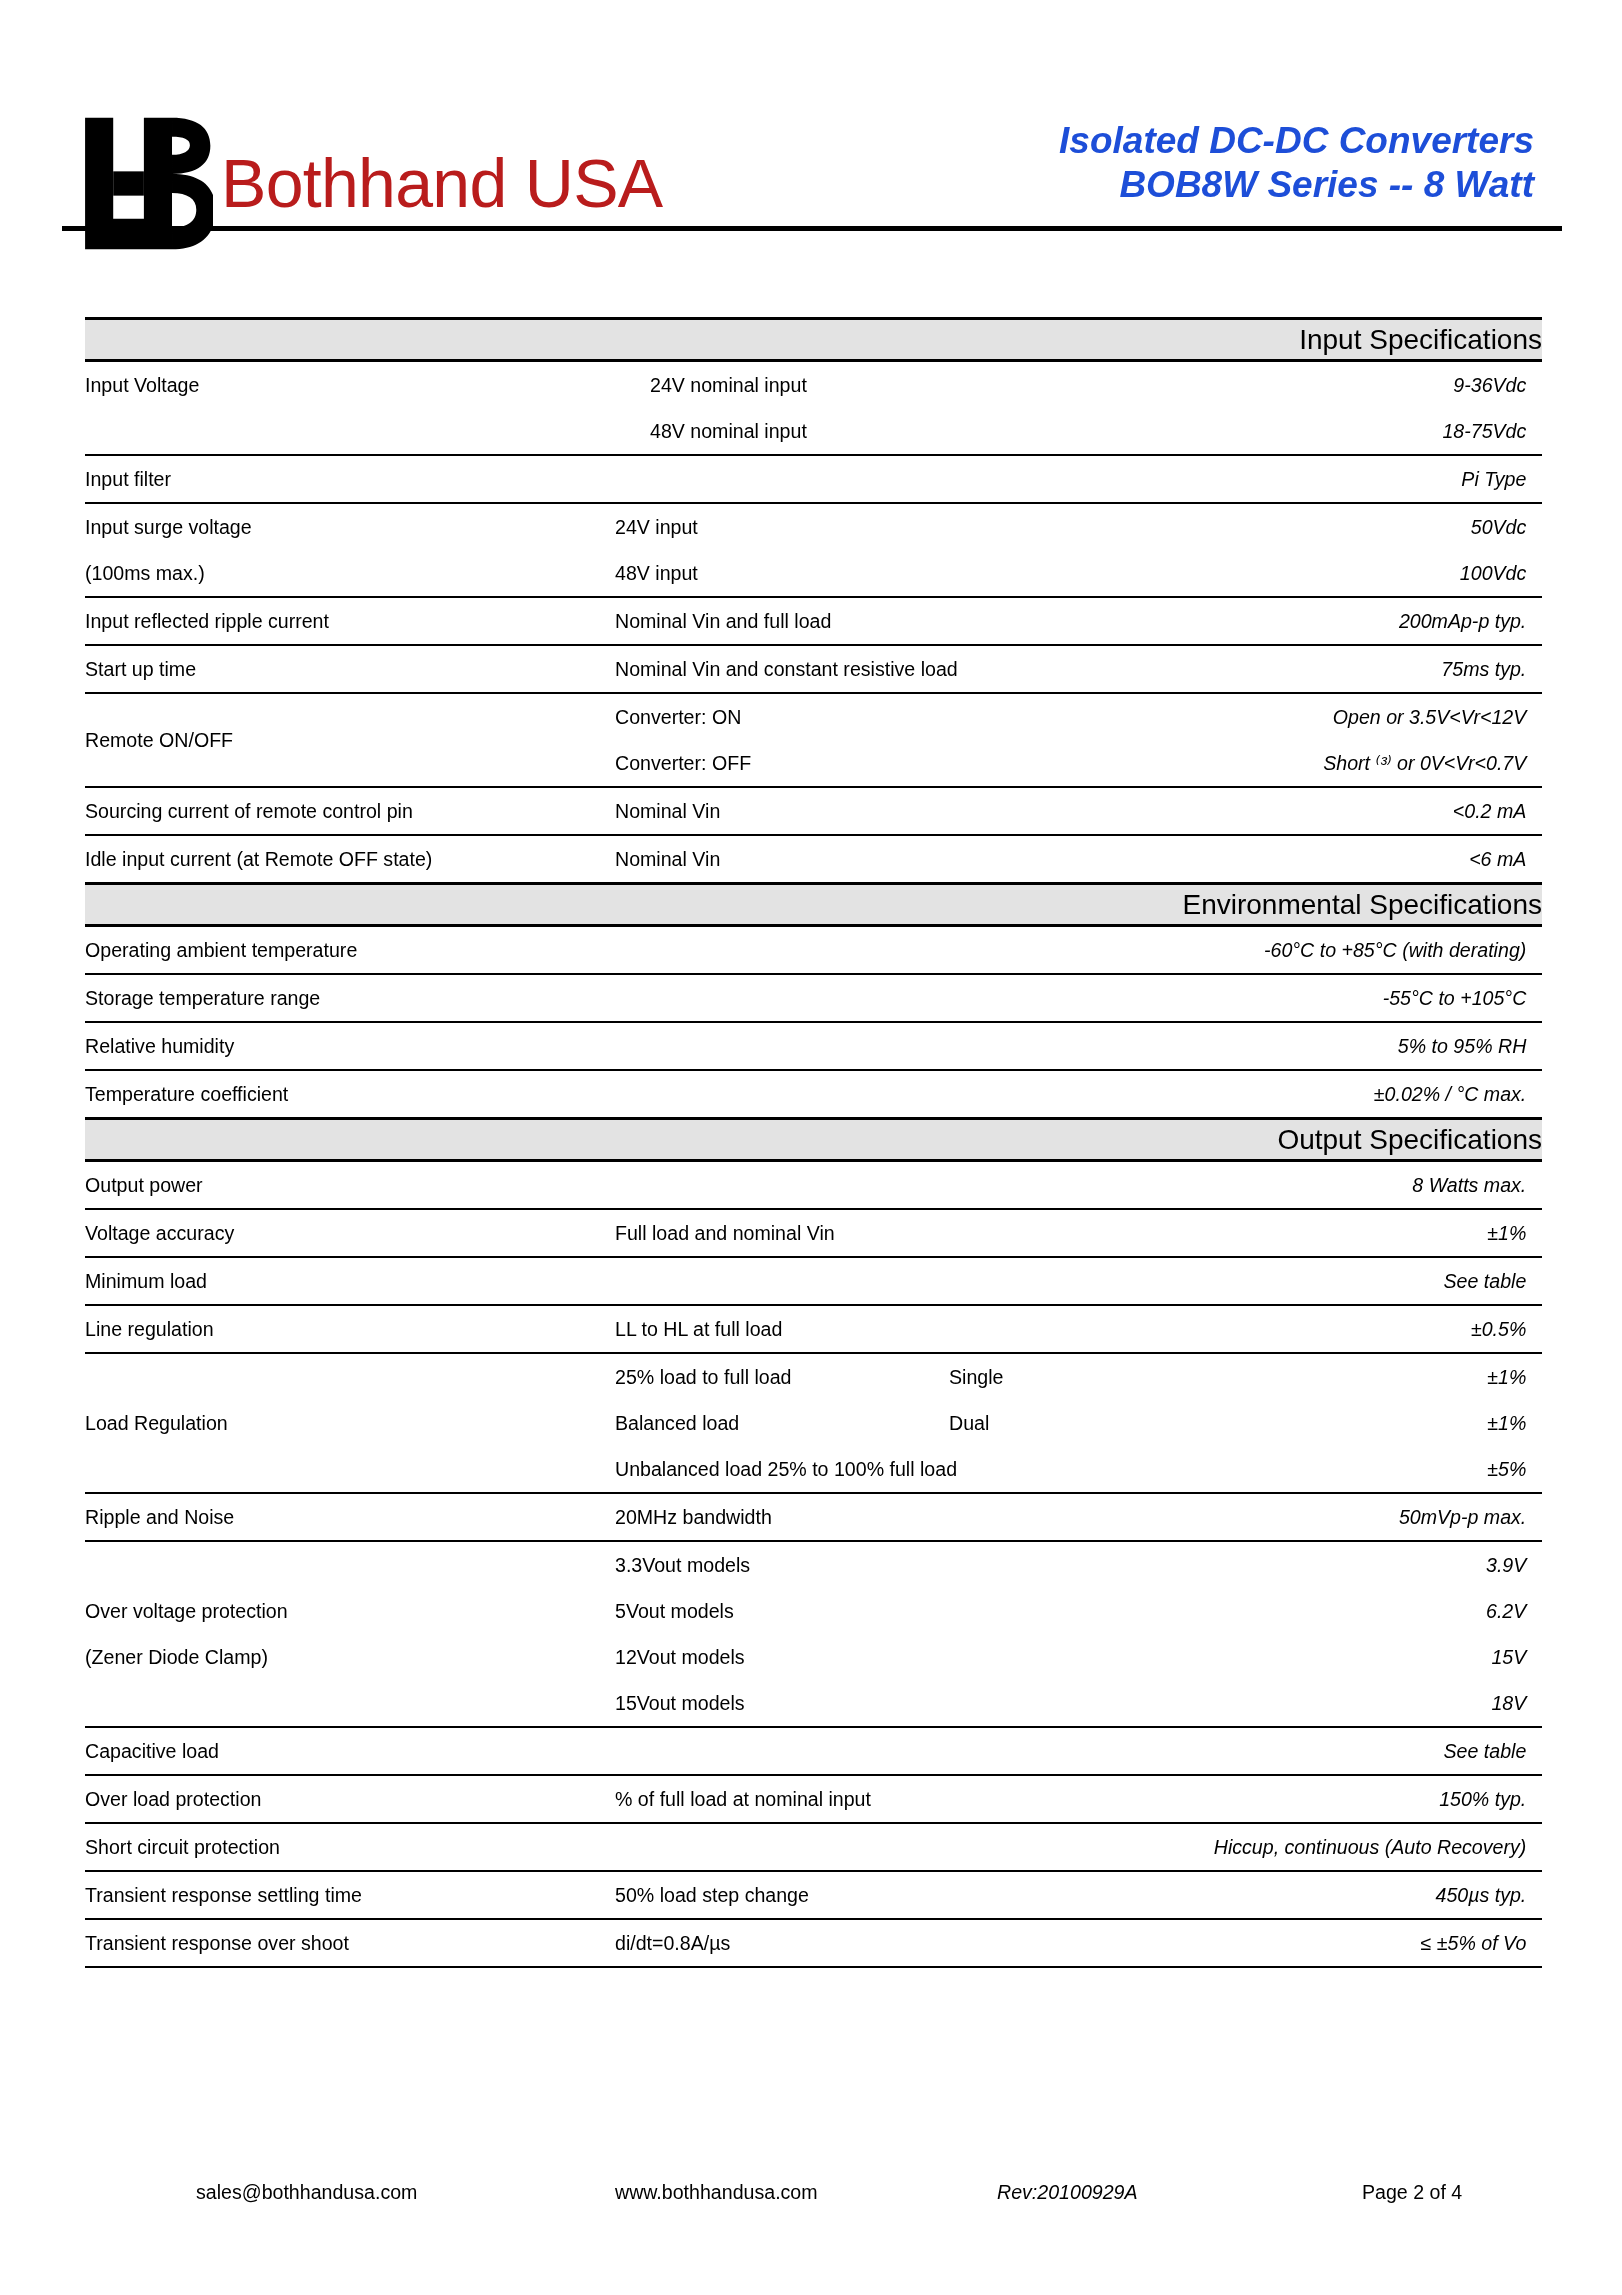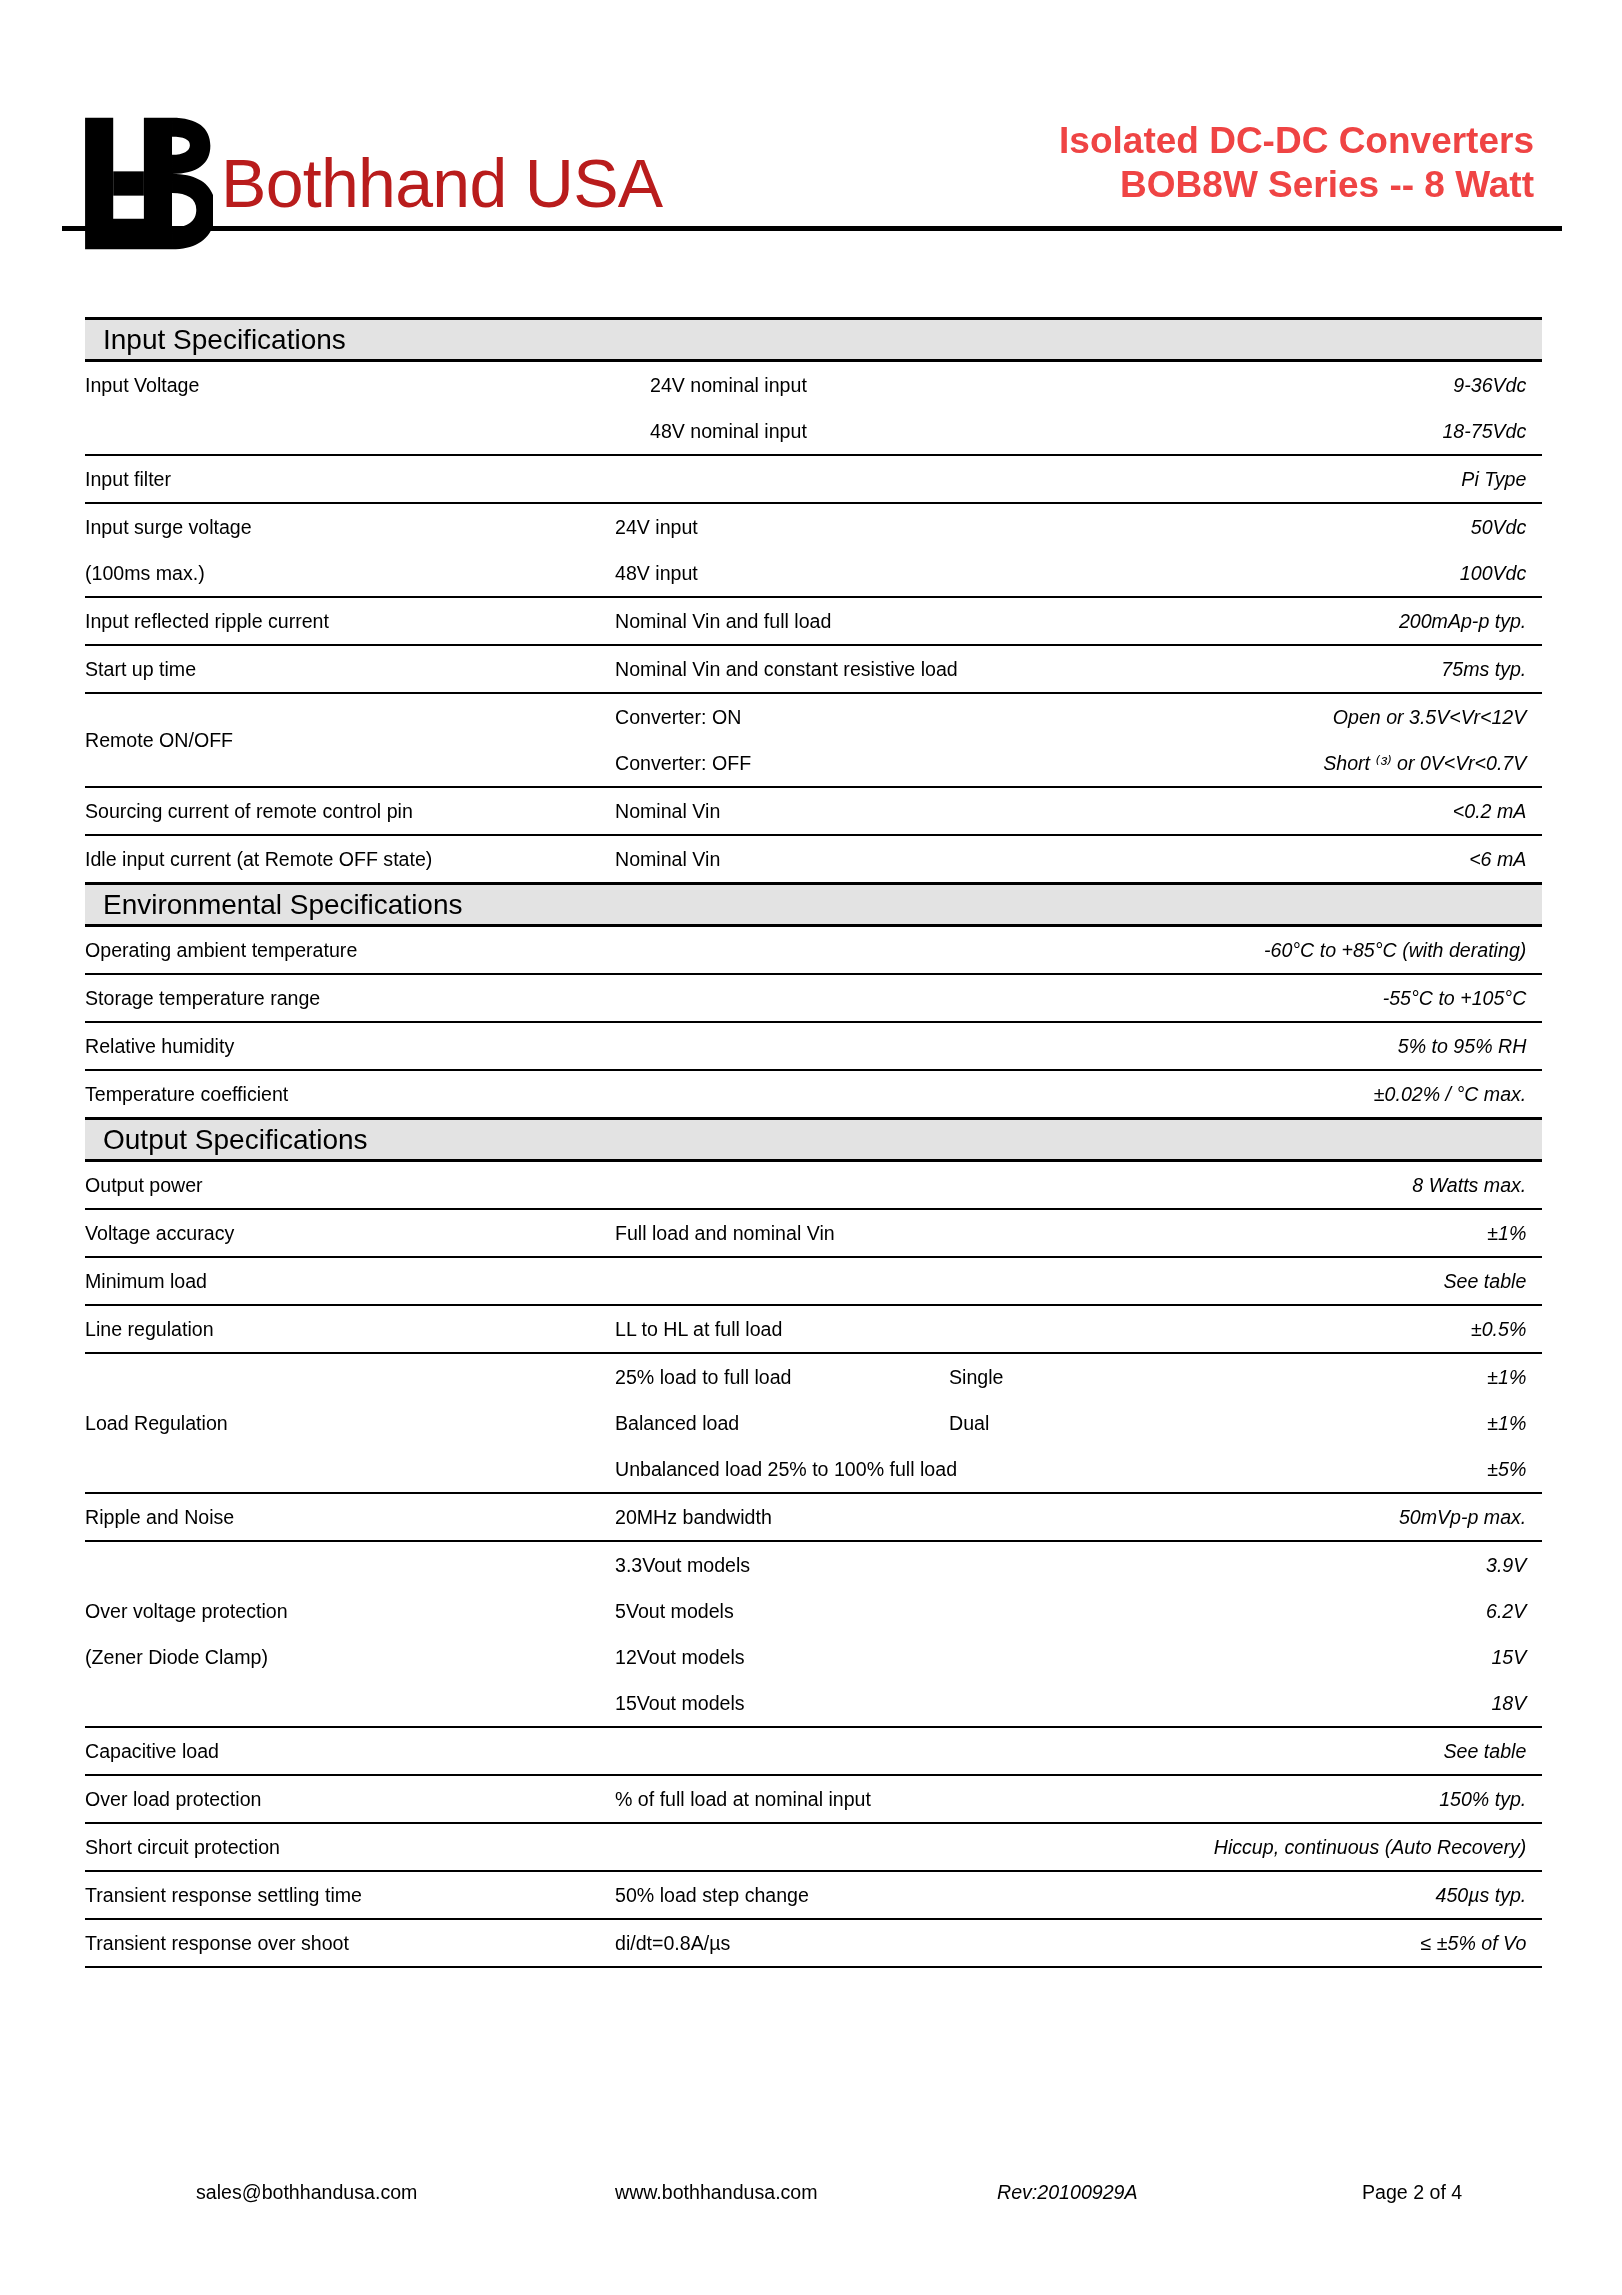--- a/index.html
+++ b/index.html
@@ -25,21 +25,21 @@
   
   .spec-table{
     position:absolute;left:85px;top:317px;width:1457px;
     border-bottom:2.6px solid #000;
     font-size:19.6px;
   }
   .section-bar{
     height:39px;line-height:39px;
     background:#e3e3e3;
     border-top:3.3px solid #000;border-bottom:3.3px solid #000;
-    font-size:28px;padding-left:18px;
+    font-size:28px;padding-left:18px;text-align:right;
   }
   .row{display:flex;border-top:2px solid #000;}
   .section-bar + .row{border-top:0;gap:35px;}
   .col-label{flex:0 0 530px;width:530px;display:flex;flex-direction:column;}
   .align-top    .col-label{justify-content:flex-start;}
   .align-center .col-label{justify-content:center;}
   .align-lines  .col-label{justify-content:flex-start;}
   .label-line{height:46px;line-height:46px;white-space:nowrap;}
   .col-lines{flex:1;display:flex;flex-direction:column;}
   .line{position:relative;height:46px;line-height:46px;display:flex;}
@@ -63,21 +63,21 @@
     <g fill="#000000">
       <path d="M0 12 H44 V170 H92 V12 H136 V218 H0 Z"></path>
       <rect x="44" y="96" width="48" height="38"></rect>
       <path d="M136 12 c40 0 60 16 60 44 c0 28 -20 44 -60 44 v-30 c18 0 28 -6 28 -15 c0 -9 -10 -13 -28 -13 z"></path>
       <path d="M136 100 c46 0 68 20 68 56 c0 40 -24 62 -68 62 v-34 c24 0 38 -10 38 -28 c0 -17 -14 -26 -38 -26 z"></path>
     </g>
   </svg>
 
   <div class="company-name">Bothhand USA</div>
 
-  <div class="doc-title" style="color: #ef4444;">
+  <div class="doc-title" style="color: #1d4ed8; font-style: italic;">
     <div>Isolated DC-DC Converters</div>
     <div>BOB8W Series -- 8 Watt</div>
   </div>
 
   <div class="header-rule"></div>
 
   <main class="spec-table">
       <div class="section-bar">Input Specifications</div>
       <div class="row align-top">
         <div class="col-label">

